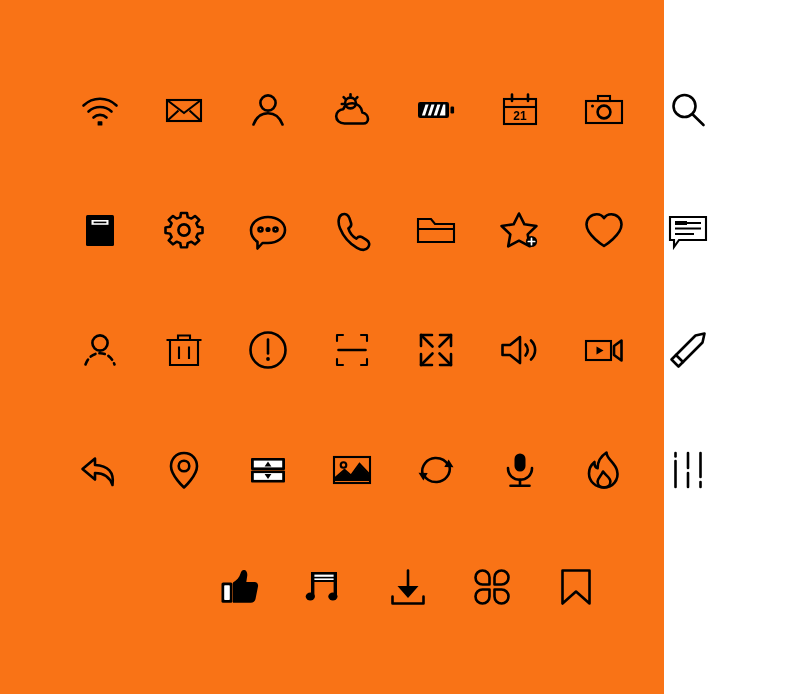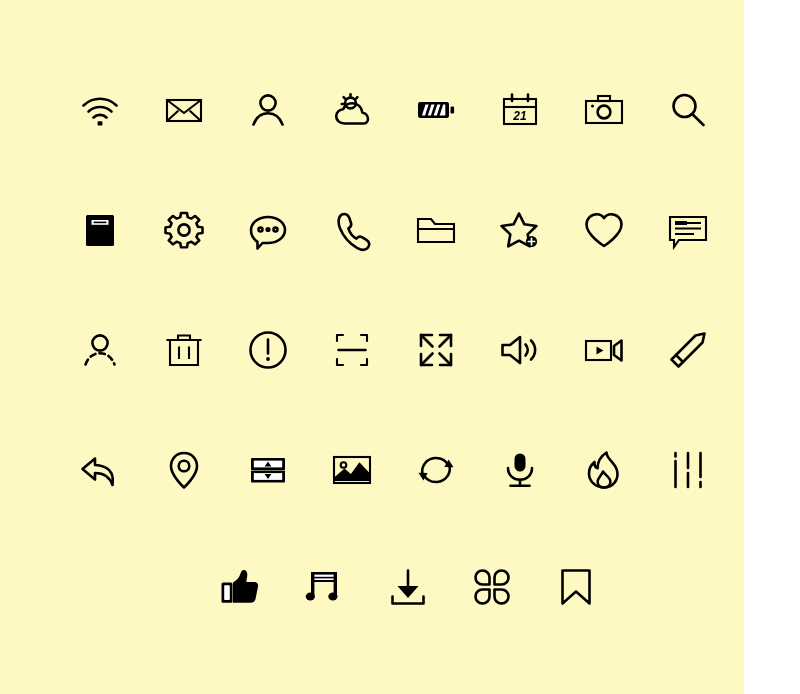--- a/index.html
+++ b/index.html
@@ -10,24 +10,23 @@
   }
   body {
     width: 800px;
     height: 694px;
     font-family: "Liberation Sans", sans-serif;
     color: #000000;
     overflow: hidden;
   }
   #icon-sheet {
     position: relative;
-    width: 744px;
+    width: 664px;
     height: 694px;
-    background: #fef9c3;
-    font-style: italic;
+    background: #f97316;
   }
   .icon-row {
     position: absolute;
     left: 0;
     width: 800px;
     height: 84px;
     display: flex;
     align-items: center;
   }
   .icon-row.row-full {

